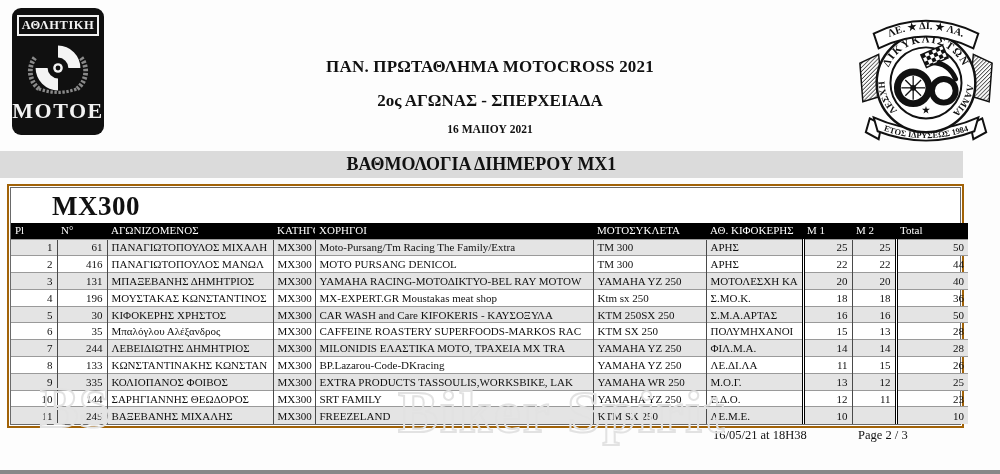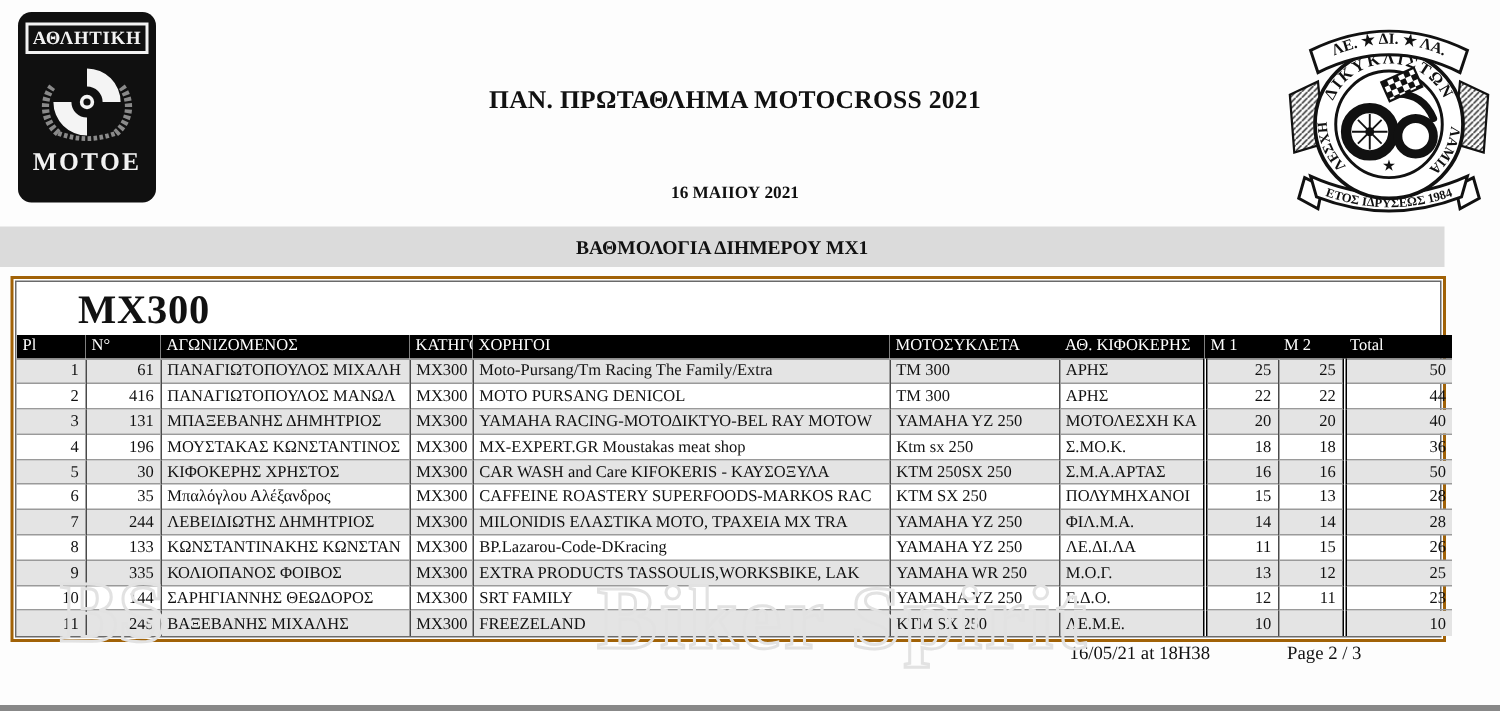--- a/index.html
+++ b/index.html
@@ -7,34 +7,34 @@
   #page {
     position:relative; width:1000px; height:470px; background:#fdfdfd;
     font-family:Liberation Serif, serif; color:#111; overflow:hidden;
     margin:0 auto;
   }
   .title-main   { position:absolute; left:0; top:57px;  width:980px; text-align:center; font-size:17px; font-weight:bold; letter-spacing:0.2px; }
   .title-sub    { position:absolute; left:0; top:91px;  width:980px; text-align:center; font-size:17px; font-weight:bold; }
   .title-date   { position:absolute; left:0; top:123px; width:980px; text-align:center; font-size:11.5px; font-weight:bold; }
   .section-band {
     position:absolute; left:0; top:151px; width:963px; height:27px;
-    background:#dbdbdb; text-align:center; font-size:13px; font-weight:bold; line-height:27px;
+    background:#dbdbdb; text-align:center; font-size:18px; font-weight:bold; line-height:27px;
   }
 
   
   .motoe-logo {
     position:absolute; left:12px; top:8px; width:92px; height:127px;
     background:#101010; border-radius:9px;
     display:flex; flex-direction:column; align-items:center;
   }
   .motoe-title {
     margin-top:7px; border:2px solid #f2f2f2; padding:1px 3px;
     color:#f2f2f2; font-size:12.5px; font-weight:bold; letter-spacing:0.5px; white-space:nowrap;
   }
-  .motoe-word { color:#f2f2f2; font-size:17px; font-weight:bold; letter-spacing:1.5px; margin-top:-2px; }
+  .motoe-word { color:#f2f2f2; font-size:22px; font-weight:bold; letter-spacing:1.5px; margin-top:-2px; }
 
   
   .results-frame { position:absolute; left:7px; top:184px; width:957px; border:2px solid #a16207; background:#fff; }
   .results-inner { border:1px solid #6a6a6a; margin:1px; }
   .class-title { height:35px; padding:3px 0 0 41px; font-size:27px; font-weight:bold; letter-spacing:0.5px; }
 
   table.results { width:100%; border-collapse:collapse; table-layout:fixed; }
   table.results th {
     background:#000; color:#fff; font-weight:normal; font-size:11px;
     text-align:left; padding:1px 4px 2px 4px; height:16px; white-space:nowrap; overflow:hidden;
@@ -141,20 +141,21 @@
     <path d="M 22 32 Q 75 6 128 32 L 123 47 Q 75 23 27 47 Z" fill="#fff" stroke="#111" stroke-width="2"></path>
     <text font-size="10.5" font-weight="bold" fill="#111">
       <textPath href="#ribTopPath" startOffset="50%" text-anchor="middle">ΛΕ. ★ ΔΙ. ★ ΛΑ.</textPath>
     </text>
     <text font-size="8.5" font-weight="bold" fill="#111">
       <textPath href="#ribBotPath" startOffset="50%" text-anchor="middle">ΕΤΟΣ ΙΔΡΥΣΕΩΣ 1984</textPath>
     </text>
   </svg>
 
   <div class="title-main">ΠΑΝ. ΠΡΩΤΑΘΛΗΜΑ MOTOCROSS 2021</div>
+  <div class="title-sub">2ος ΑΓΩΝΑΣ - ΣΠΕΡΧΕΙΑΔΑ</div>
   <div class="title-date">16 ΜΑΙΙΟΥ 2021</div>
   <div class="section-band">ΒΑΘΜΟΛΟΓΙΑ ΔΙΗΜΕΡΟΥ MX1</div>
 
   <div class="results-frame">
     <div class="results-inner">
       <div class="class-title">MX300</div>
       <table class="results">
         <colgroup>
           <col style="width:46px">
             <col style="width:50px">

